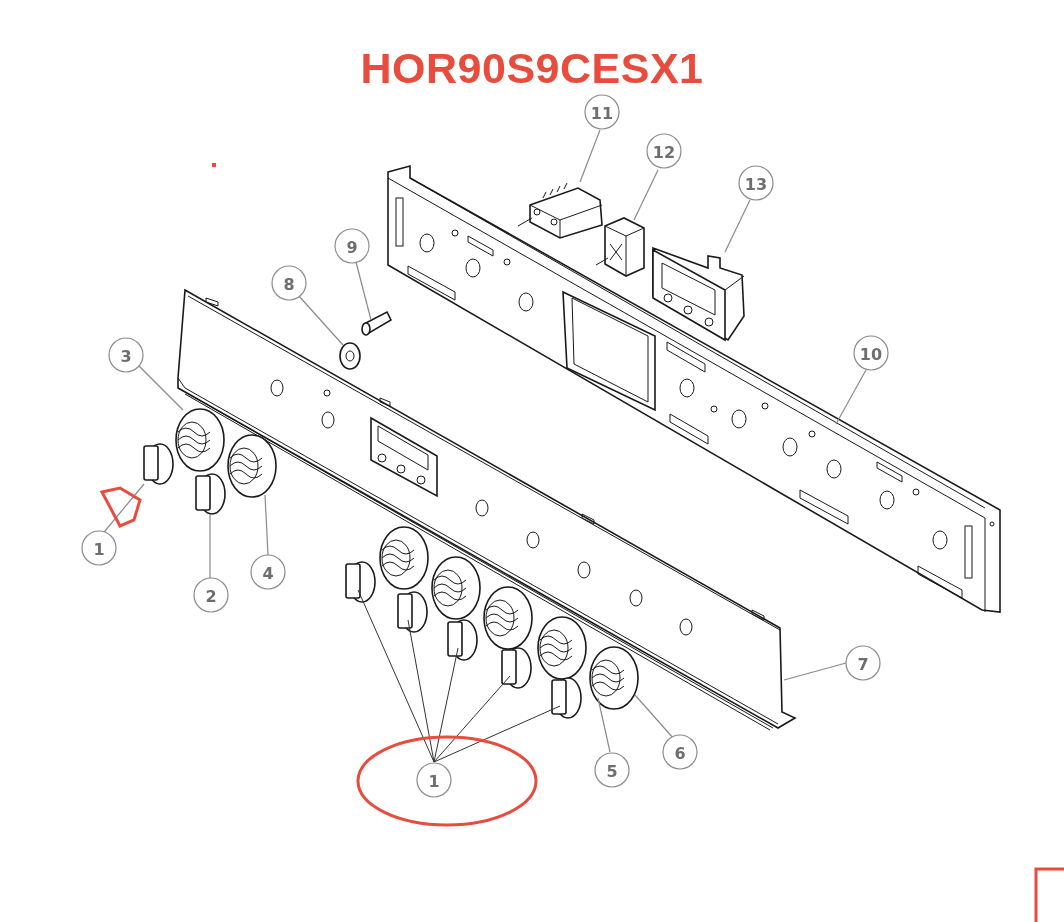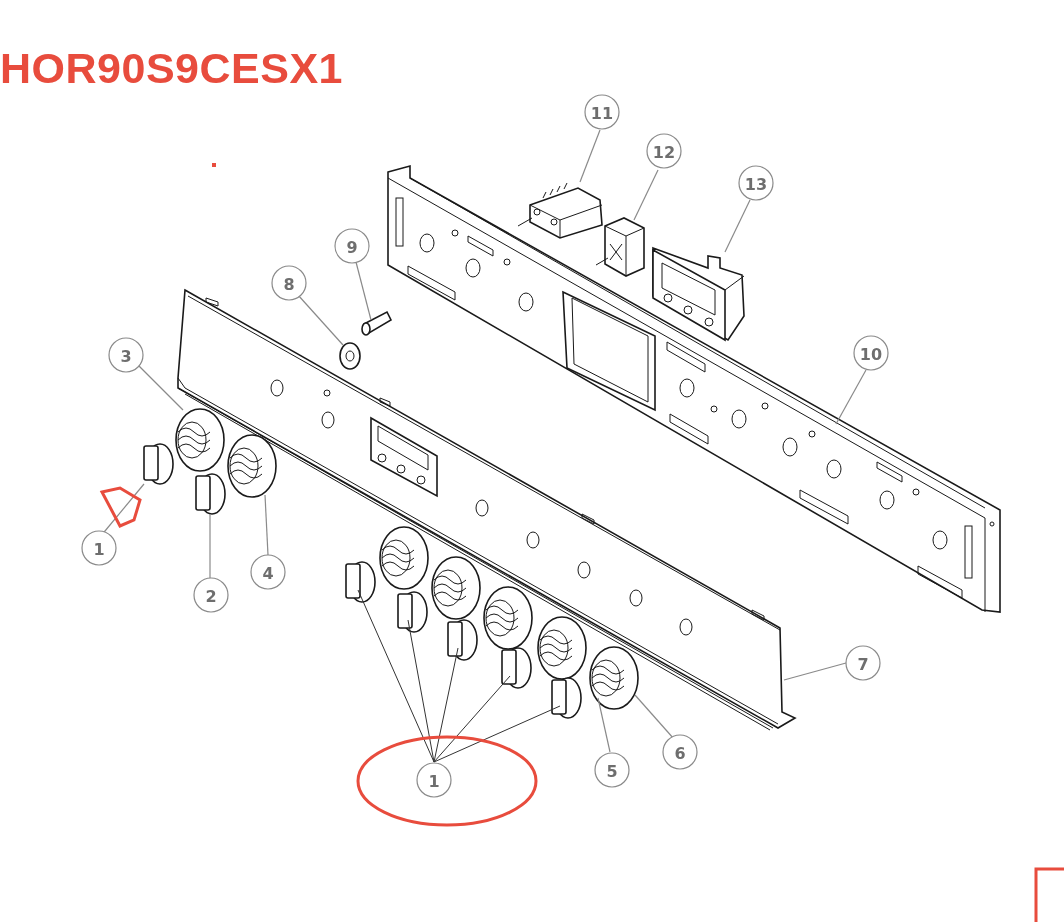--- a/index.html
+++ b/index.html
@@ -1,17 +1,17 @@
 <!DOCTYPE html>
 <html><head>
 <meta charset="utf-8">
 <style>
   html, body { margin:0; padding:0; background:#ffffff; }
   body { width:1064px; height:922px; position:relative; overflow:hidden; font-family:"Liberation Sans", sans-serif; }
-  .title { position:absolute; left:0; width:1064px; top:44px; font-family:"Liberation Sans", sans-serif; font-weight:bold; font-size:43px; color:#e84c3d; letter-spacing:0.5px; }
+  .title { position:absolute; left:0; width:1064px; top:44px; text-align:center; font-family:"Liberation Sans", sans-serif; font-weight:bold; font-size:43px; color:#e84c3d; letter-spacing:0.5px; }
   svg.diagram { position:absolute; left:0; top:0; }
   .callout circle { fill:#fff; stroke:#8a8a8a; stroke-width:1.2; }
   .callout text { font-family:"DejaVu Sans", sans-serif; font-weight:bold; font-size:16px; fill:#6e6e6e; text-anchor:middle; dominant-baseline:central; }
   .leader { stroke:#8a8a8a; stroke-width:1.2; fill:none; }
   .leader-dark { stroke:#333; stroke-width:1; fill:none; }
   .part { fill:#fff; stroke:#1a1a1a; stroke-width:1.6; }
   .part-thin { fill:none; stroke:#1a1a1a; stroke-width:1; }
   .hl { fill:none; stroke:#e84c3d; stroke-width:3; }
 </style>
 </head>

